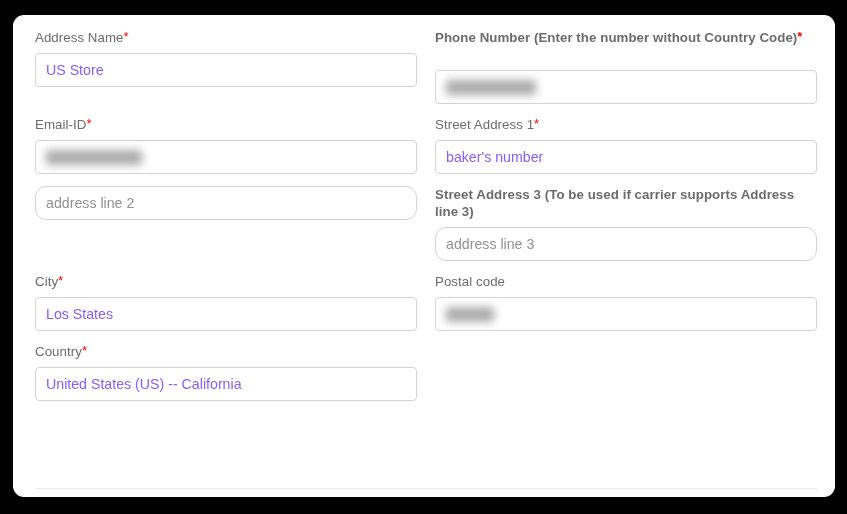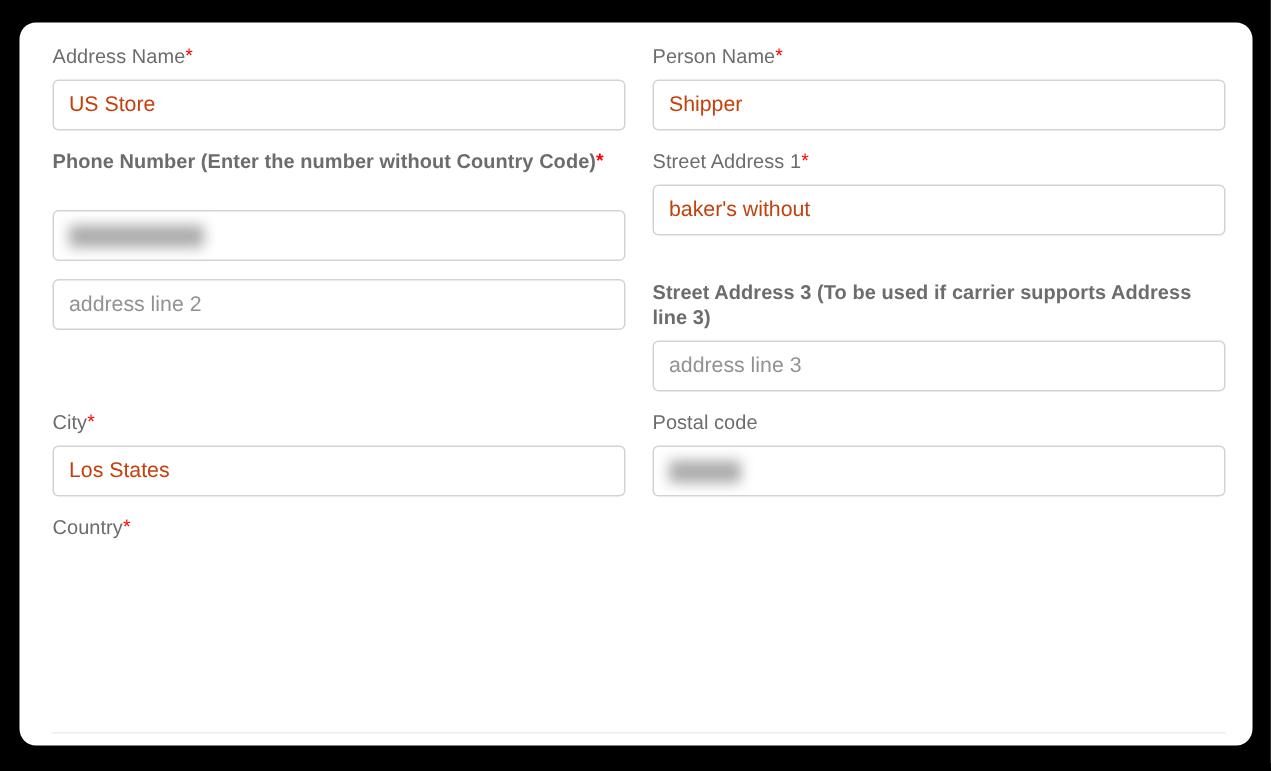--- a/index.html
+++ b/index.html
@@ -97,28 +97,29 @@
     display: block;
     width: 100%;
     height: 34px;
     box-sizing: border-box;
     border: 1px solid #d3d3d3;
     border-radius: 4px;
     background: #ffffff;
     padding: 0 10px;
     font-family: "Liberation Sans", sans-serif;
     font-size: 14.2px;
-    color: #c2410c;
+    color: #8b5cf6;
     line-height: 32px;
     outline: none;
     white-space: nowrap;
     overflow: hidden;
   }
   .input.placeholder {
     color: #929292;
+    border-radius: 11px;
   }
 
   
   .input.redacted {
     position: relative;
     color: transparent;
   }
   .redact-bar {
     position: absolute;
     left: 10px;
@@ -139,50 +140,53 @@
 
 <div class="screen">
   <div class="card">
     <div class="card-body">
       <div class="form-grid">
           <div class="field">
             <label class="field-label">Address Name<span class="req-star">*</span></label>
             <div class="input">US Store</div>
           </div>
           <div class="field">
-            <label class="field-label">Person Name<span class="req-star">*</span></label>
-            <div class="input">Shipper</div>
-          </div>
-          <div class="field">
             <label class="field-label two-line">Phone Number (Enter the number without Country Code)<span class="req-star">*</span></label>
             <div class="input redacted">
               <span class="redact-bar" style="left: 10px; width: 90px;"></span>
             </div>
           </div>
           <div class="field">
+            <label class="field-label">Email-ID<span class="req-star">*</span></label>
+            <div class="input redacted">
+              <span class="redact-bar" style="left: 10px; width: 96px;"></span>
+            </div>
+          </div>
+          <div class="field">
             <label class="field-label">Street Address 1<span class="req-star">*</span></label>
-            <div class="input">baker's without</div>
+            <div class="input">baker's number</div>
           </div>
           <div class="field">
             <div class="input placeholder">address line 2</div>
           </div>
           <div class="field">
             <label class="field-label two-line">Street Address 3 (To be used if carrier supports Address line 3)</label>
             <div class="input placeholder">address line 3</div>
           </div>
           <div class="field">
             <label class="field-label">City<span class="req-star">*</span></label>
             <div class="input">Los States</div>
           </div>
           <div class="field">
             <label class="field-label">Postal code</label>
             <div class="input redacted">
               <span class="redact-bar" style="left: 10px; width: 48px;"></span>
             </div>
           </div>
           <div class="field">
             <label class="field-label">Country<span class="req-star">*</span></label>
+            <div class="input">United States (US) -- California</div>
           </div>
         </div>
     </div>
     <div class="card-footer-rule"></div>
   </div>
 </div>
 
 </body></html>

